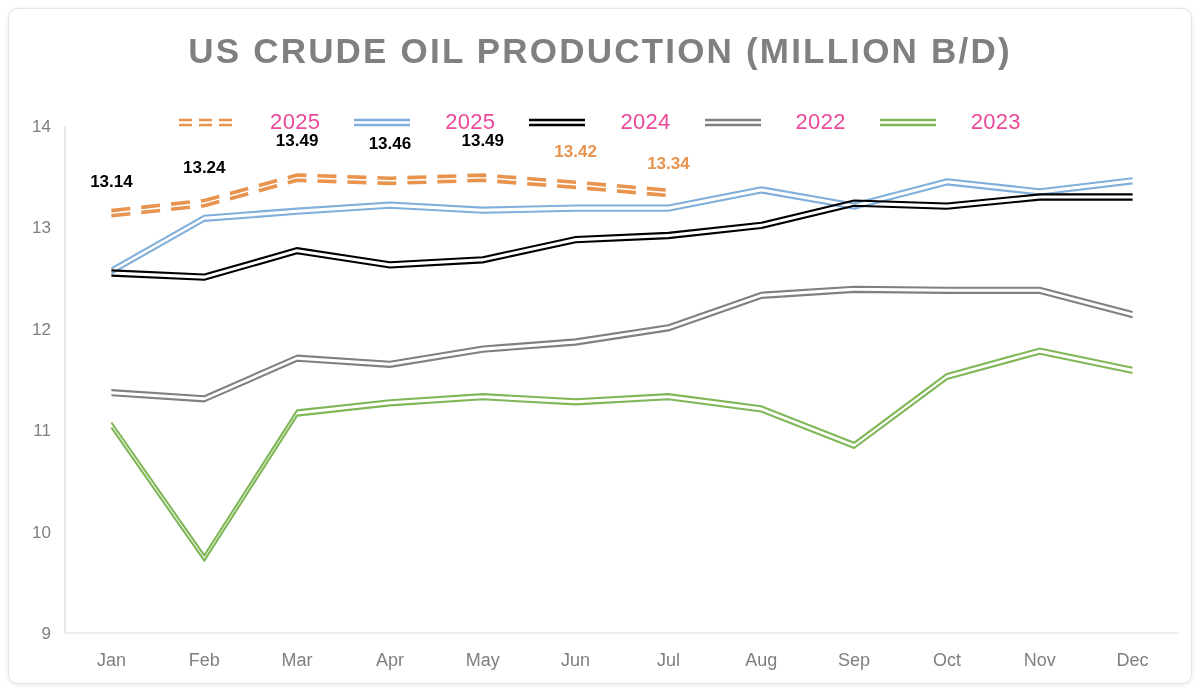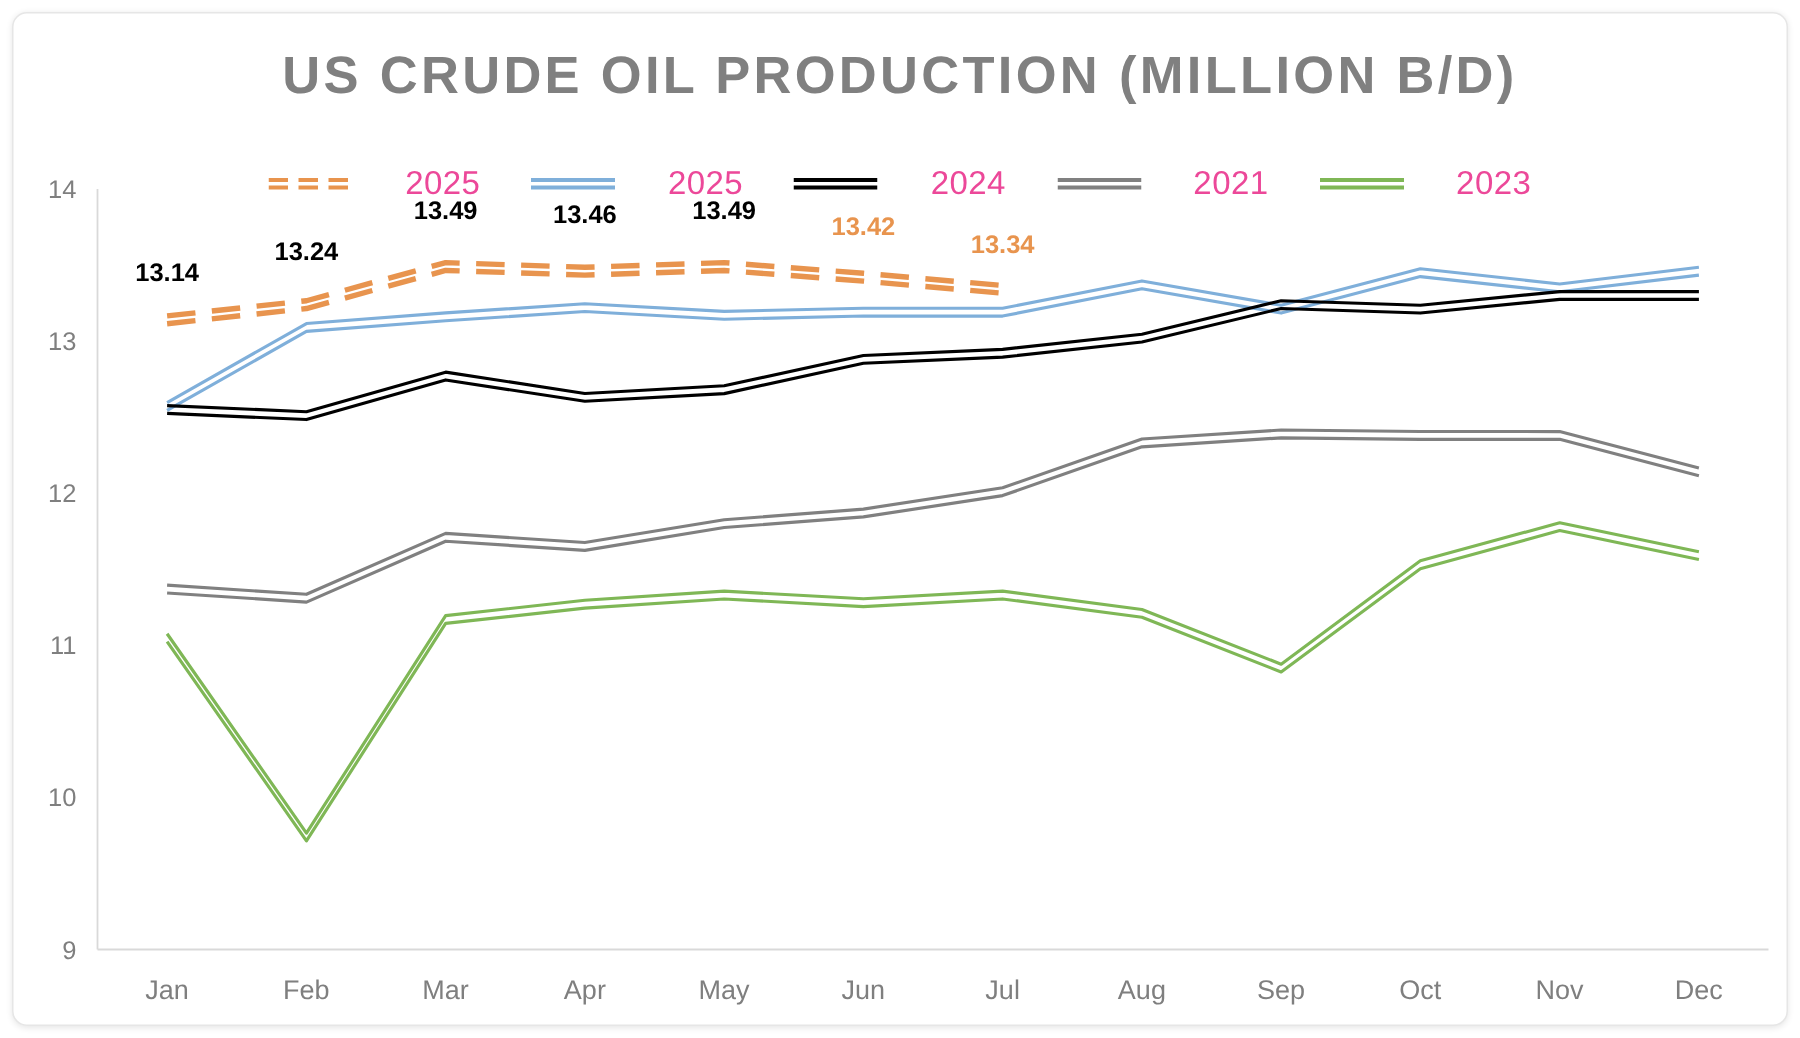--- a/index.html
+++ b/index.html
@@ -130,21 +130,21 @@
         </span>
         <span class="legend-label">2024</span>
       </div>
       <div class="legend-item">
         <span class="legend-swatch">
           <svg width="56" height="11" viewBox="0 0 56 11">
             <line x1="0" y1="3" x2="56" y2="3" stroke="#808080" stroke-width="2.6"></line>
             <line x1="0" y1="8" x2="56" y2="8" stroke="#808080" stroke-width="2.6"></line>
           </svg>
         </span>
-        <span class="legend-label">2021</span>
+        <span class="legend-label">2022</span>
       </div>
       <div class="legend-item">
         <span class="legend-swatch">
           <svg width="56" height="11" viewBox="0 0 56 11">
             <line x1="0" y1="3" x2="56" y2="3" stroke="#7FB756" stroke-width="2.6"></line>
             <line x1="0" y1="8" x2="56" y2="8" stroke="#7FB756" stroke-width="2.6"></line>
           </svg>
         </span>
         <span class="legend-label">2023</span>
       </div>

